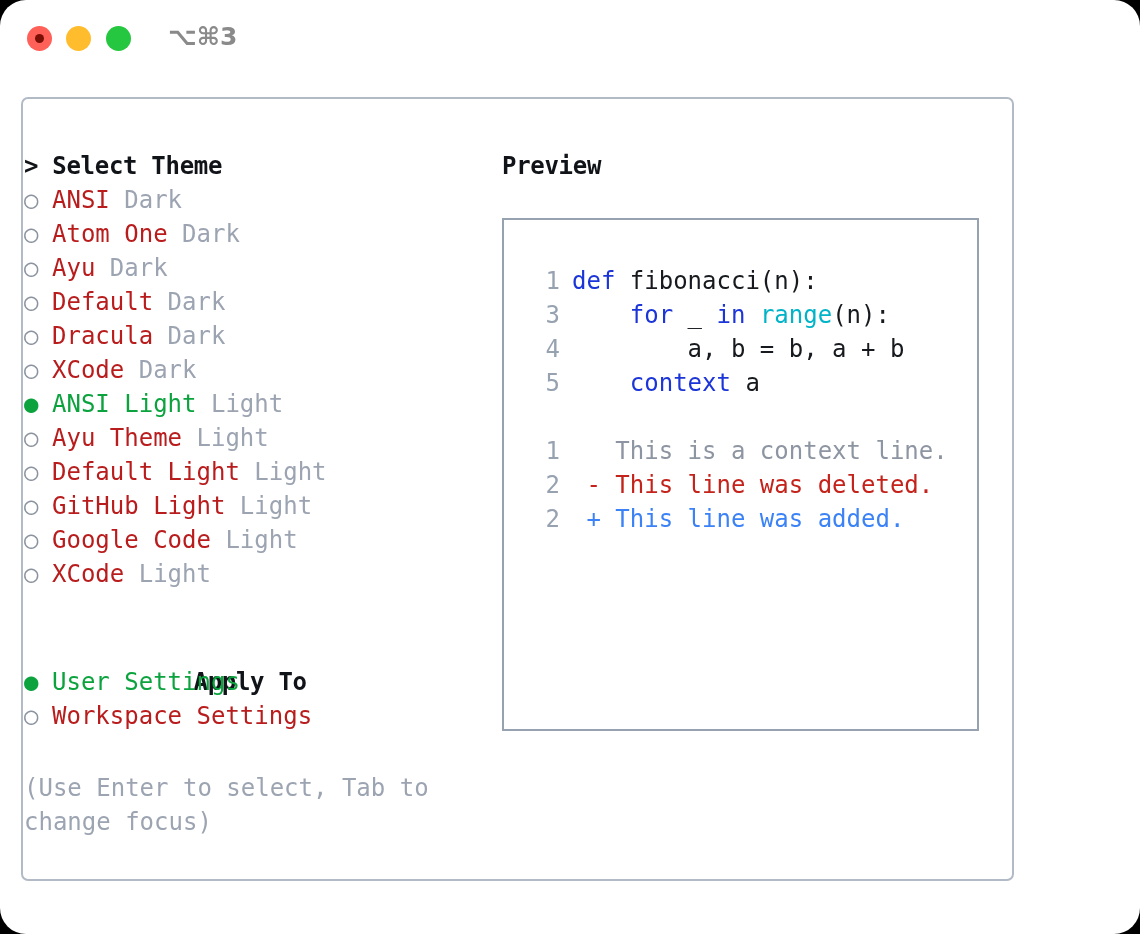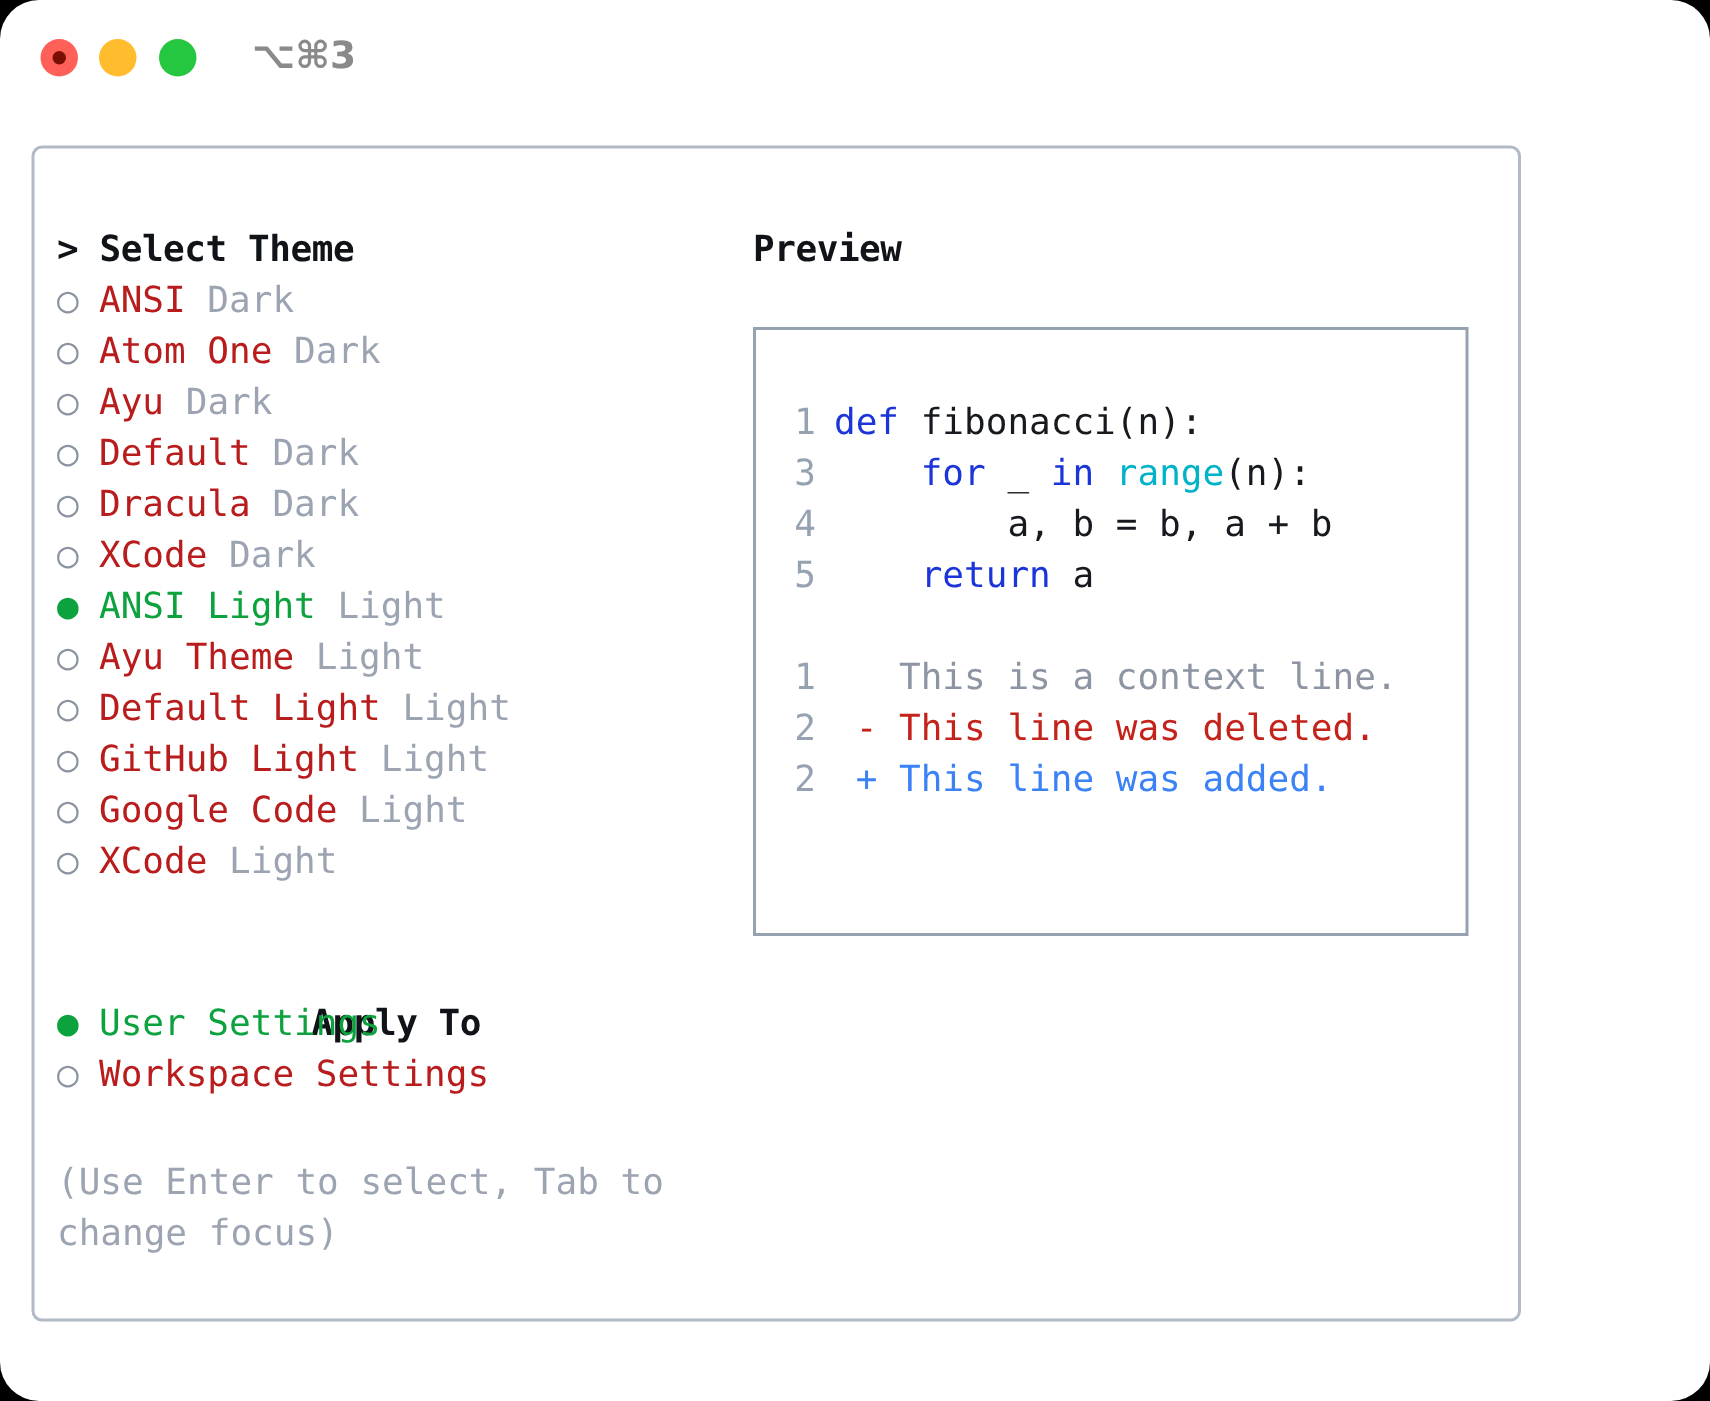--- a/index.html
+++ b/index.html
@@ -69,21 +69,21 @@
     width: 993px;
     height: 784px;
     border: 2px solid #b2bac6;
     border-radius: 7px;
     background: #ffffff;
   }
 
   
   #left-col {
     position: absolute;
-    left: 15px;
+    left: 1px;
     top: 50px;
     width: 450px;
   }
 
   .row {
     height: 34px;
     line-height: 34px;
     font-size: 24px;
     white-space: pre;
     color: #222529;
@@ -131,24 +131,24 @@
     font-weight: bold;
     color: #101317;
     letter-spacing: -0.3px;
     height: 34px;
     line-height: 34px;
   }
 
   #code-box {
     margin-top: 35px;
     width: 477px;
-    height: 406px;
+    height: 513px;
     border: 2px solid #97a2b1;
     background: #ffffff;
-    padding: 44px 0 0 0;
+    padding: 44px 0 0 16px;
   }
 
   .code-line {
     font-size: 24px;
     line-height: 34px;
     white-space: pre;
     padding-left: 18px;
   }
 
   .lineno {
@@ -216,21 +216,21 @@
       <div id="help">(Use Enter to select, Tab to change focus)</div>
     </div>
 
     <div id="right-col">
       <div id="preview-title">Preview</div>
       <div id="code-box">
         <div id="code-lines">
             <div class="code-line"><span class="lineno">1</span><span class="tok-kw">def </span><span class="tok-txt">fibonacci(n):</span></div>
             <div class="code-line"><span class="lineno">3</span><span class="tok-txt">    </span><span class="tok-kw">for</span><span class="tok-txt"> _ </span><span class="tok-kw">in</span><span class="tok-txt"> </span><span class="tok-fn">range</span><span class="tok-txt">(n):</span></div>
             <div class="code-line"><span class="lineno">4</span><span class="tok-txt">        a, b = b, a + b</span></div>
-            <div class="code-line"><span class="lineno">5</span><span class="tok-txt">    </span><span class="tok-kw">return</span><span class="tok-txt"> a</span></div>
+            <div class="code-line"><span class="lineno">5</span><span class="tok-txt">    </span><span class="tok-kw">context</span><span class="tok-txt"> a</span></div>
           </div>
         <div class="gap"></div>
         <div id="diff-lines">
             <div class="code-line"><span class="lineno">1</span><span class="diff-ctx">   This is a context line.</span></div>
             <div class="code-line"><span class="lineno">2</span><span class="diff-del"> - This line was deleted.</span></div>
             <div class="code-line"><span class="lineno">2</span><span class="diff-add"> + This line was added.</span></div>
           </div>
       </div>
     </div>
 

